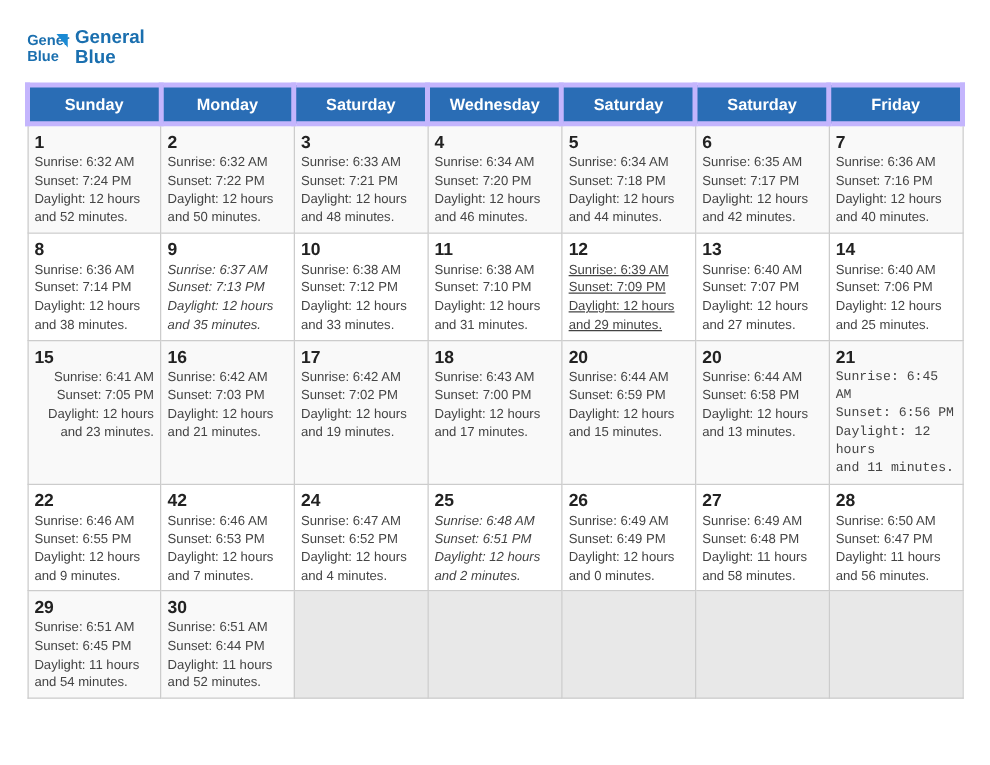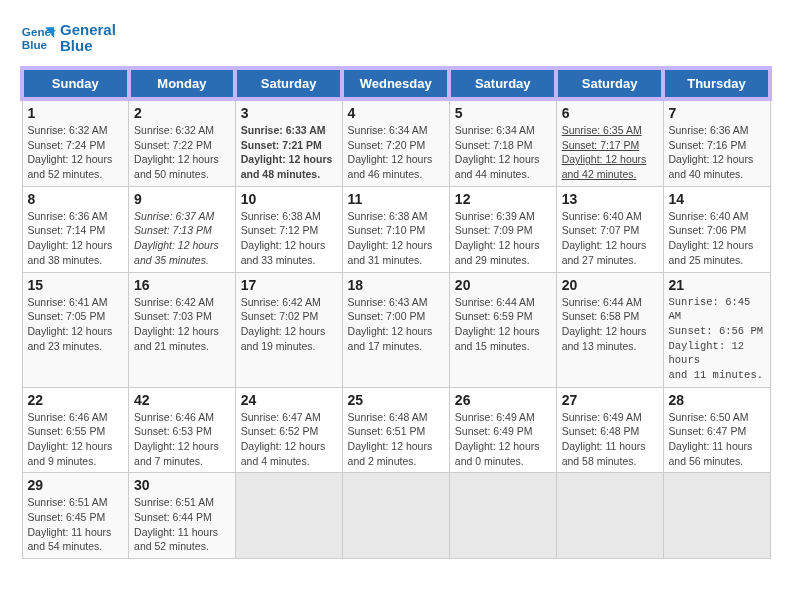--- a/index.html
+++ b/index.html
@@ -100,63 +100,63 @@
 
 <table>
   <thead>
     <tr>
     <th>Sunday</th>
         <th>Monday</th>
         <th>Saturday</th>
         <th>Wednesday</th>
         <th>Saturday</th>
         <th>Saturday</th>
-        <th>Thursday</th>
+        <th>Friday</th>
       </tr>
   </thead>
   <tbody id="calendar-body">
   <tr>
         <td>
           <span class="day-number">1</span>
           <div class="day-info" style="white-space: pre-line;">Sunrise: 6:32 AM
 Sunset: 7:24 PM
 Daylight: 12 hours
 and 52 minutes.</div>
         </td>
         <td>
           <span class="day-number">2</span>
           <div class="day-info" style="white-space: pre-line;">Sunrise: 6:32 AM
 Sunset: 7:22 PM
 Daylight: 12 hours
 and 50 minutes.</div>
         </td>
         <td>
           <span class="day-number">3</span>
-          <div class="day-info" style="white-space: pre-line; font-weight: bold;">Sunrise: 6:33 AM
+          <div class="day-info" style="white-space: pre-line;">Sunrise: 6:33 AM
 Sunset: 7:21 PM
 Daylight: 12 hours
 and 48 minutes.</div>
         </td>
         <td>
           <span class="day-number">4</span>
           <div class="day-info" style="white-space: pre-line;">Sunrise: 6:34 AM
 Sunset: 7:20 PM
 Daylight: 12 hours
 and 46 minutes.</div>
         </td>
         <td>
           <span class="day-number">5</span>
           <div class="day-info" style="white-space: pre-line;">Sunrise: 6:34 AM
 Sunset: 7:18 PM
 Daylight: 12 hours
 and 44 minutes.</div>
         </td>
         <td>
           <span class="day-number">6</span>
-          <div class="day-info" style="white-space: pre-line; text-decoration: underline;">Sunrise: 6:35 AM
+          <div class="day-info" style="white-space: pre-line;">Sunrise: 6:35 AM
 Sunset: 7:17 PM
 Daylight: 12 hours
 and 42 minutes.</div>
         </td>
         <td>
           <span class="day-number">7</span>
           <div class="day-info" style="white-space: pre-line;">Sunrise: 6:36 AM
 Sunset: 7:16 PM
 Daylight: 12 hours
 and 40 minutes.</div>
@@ -186,21 +186,21 @@
         </td>
         <td>
           <span class="day-number">11</span>
           <div class="day-info" style="white-space: pre-line;">Sunrise: 6:38 AM
 Sunset: 7:10 PM
 Daylight: 12 hours
 and 31 minutes.</div>
         </td>
         <td>
           <span class="day-number">12</span>
-          <div class="day-info" style="white-space: pre-line;">Sunrise: 6:39 AM
+          <div class="day-info" style="white-space: pre-line; text-decoration: underline;">Sunrise: 6:39 AM
 Sunset: 7:09 PM
 Daylight: 12 hours
 and 29 minutes.</div>
         </td>
         <td>
           <span class="day-number">13</span>
           <div class="day-info" style="white-space: pre-line;">Sunrise: 6:40 AM
 Sunset: 7:07 PM
 Daylight: 12 hours
 and 27 minutes.</div>
@@ -209,21 +209,21 @@
           <span class="day-number">14</span>
           <div class="day-info" style="white-space: pre-line;">Sunrise: 6:40 AM
 Sunset: 7:06 PM
 Daylight: 12 hours
 and 25 minutes.</div>
         </td>
       </tr>
       <tr>
         <td>
           <span class="day-number">15</span>
-          <div class="day-info" style="white-space: pre-line;">Sunrise: 6:41 AM
+          <div class="day-info" style="white-space: pre-line; text-align: right;">Sunrise: 6:41 AM
 Sunset: 7:05 PM
 Daylight: 12 hours
 and 23 minutes.</div>
         </td>
         <td>
           <span class="day-number">16</span>
           <div class="day-info" style="white-space: pre-line;">Sunrise: 6:42 AM
 Sunset: 7:03 PM
 Daylight: 12 hours
 and 21 minutes.</div>
@@ -281,21 +281,21 @@
         </td>
         <td>
           <span class="day-number">24</span>
           <div class="day-info" style="white-space: pre-line;">Sunrise: 6:47 AM
 Sunset: 6:52 PM
 Daylight: 12 hours
 and 4 minutes.</div>
         </td>
         <td>
           <span class="day-number">25</span>
-          <div class="day-info" style="white-space: pre-line;">Sunrise: 6:48 AM
+          <div class="day-info" style="white-space: pre-line; font-style: italic;">Sunrise: 6:48 AM
 Sunset: 6:51 PM
 Daylight: 12 hours
 and 2 minutes.</div>
         </td>
         <td>
           <span class="day-number">26</span>
           <div class="day-info" style="white-space: pre-line;">Sunrise: 6:49 AM
 Sunset: 6:49 PM
 Daylight: 12 hours
 and 0 minutes.</div>

